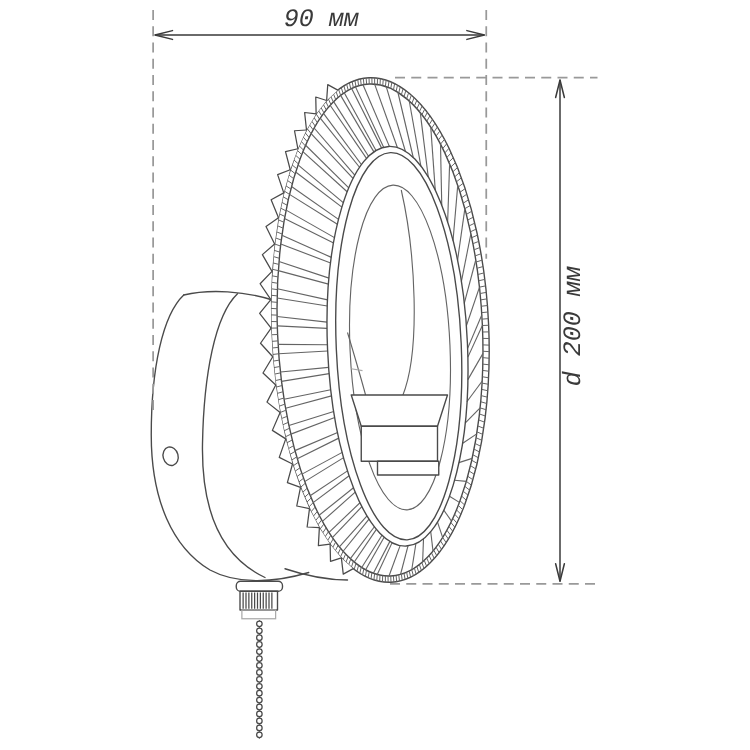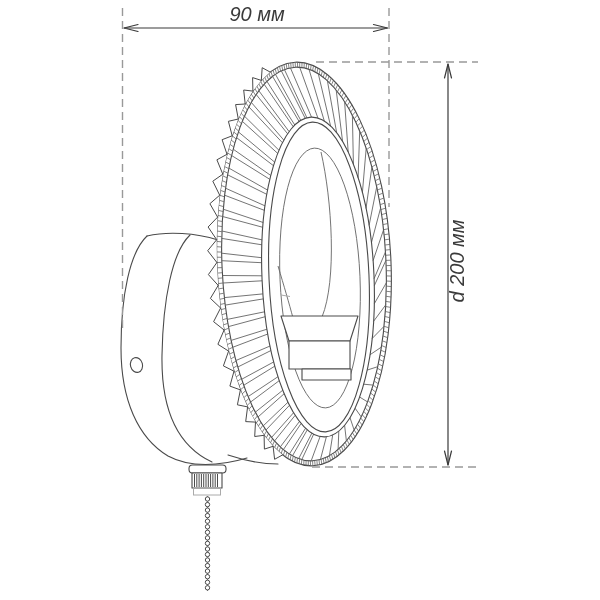--- a/index.html
+++ b/index.html
@@ -1,19 +1,19 @@
 <!DOCTYPE html>
 <html style="--c-background: #ffffff; --c-outline: #4a4a4a; --c-detail_line: #646464; --c-dash: #999999; --c-light_line: #aaaaaa; --c-text: #3a3a3a;"><head>
 <meta charset="utf-8">
 <style>
   html,body{margin:0;padding:0;background:#fff;}
   .canvas{
     position:relative;width:600px;height:600px;
     background:var(--c-background,#fff);
-    font-family:Liberation Sans, sans-serif;
+    font-family:Liberation Mono, monospace;
     overflow:hidden;
   }
   svg{position:absolute;left:0;top:0;}
   .outline{stroke:var(--c-outline,#4a4a4a);fill:none;stroke-width:1.1;stroke-linecap:round;}
   .outline-f{stroke:var(--c-outline,#4a4a4a);fill:#ffffff;stroke-width:1.1;stroke-linejoin:round;}
   .thin{stroke:var(--c-detail_line,#666);fill:none;stroke-width:0.9;}
   .lightl{stroke:var(--c-light_line,#aaa);fill:none;stroke-width:1;}
   .dash{stroke:var(--c-dash,#999);fill:none;stroke-width:1.4;stroke-dasharray:8 5;}
   .dim{stroke:var(--c-text,#3a3a3a);fill:none;stroke-width:1.2;stroke-linecap:round;}
   .dim-text{font-style:italic;font-size:20px;fill:var(--c-text,#3a3a3a);}

